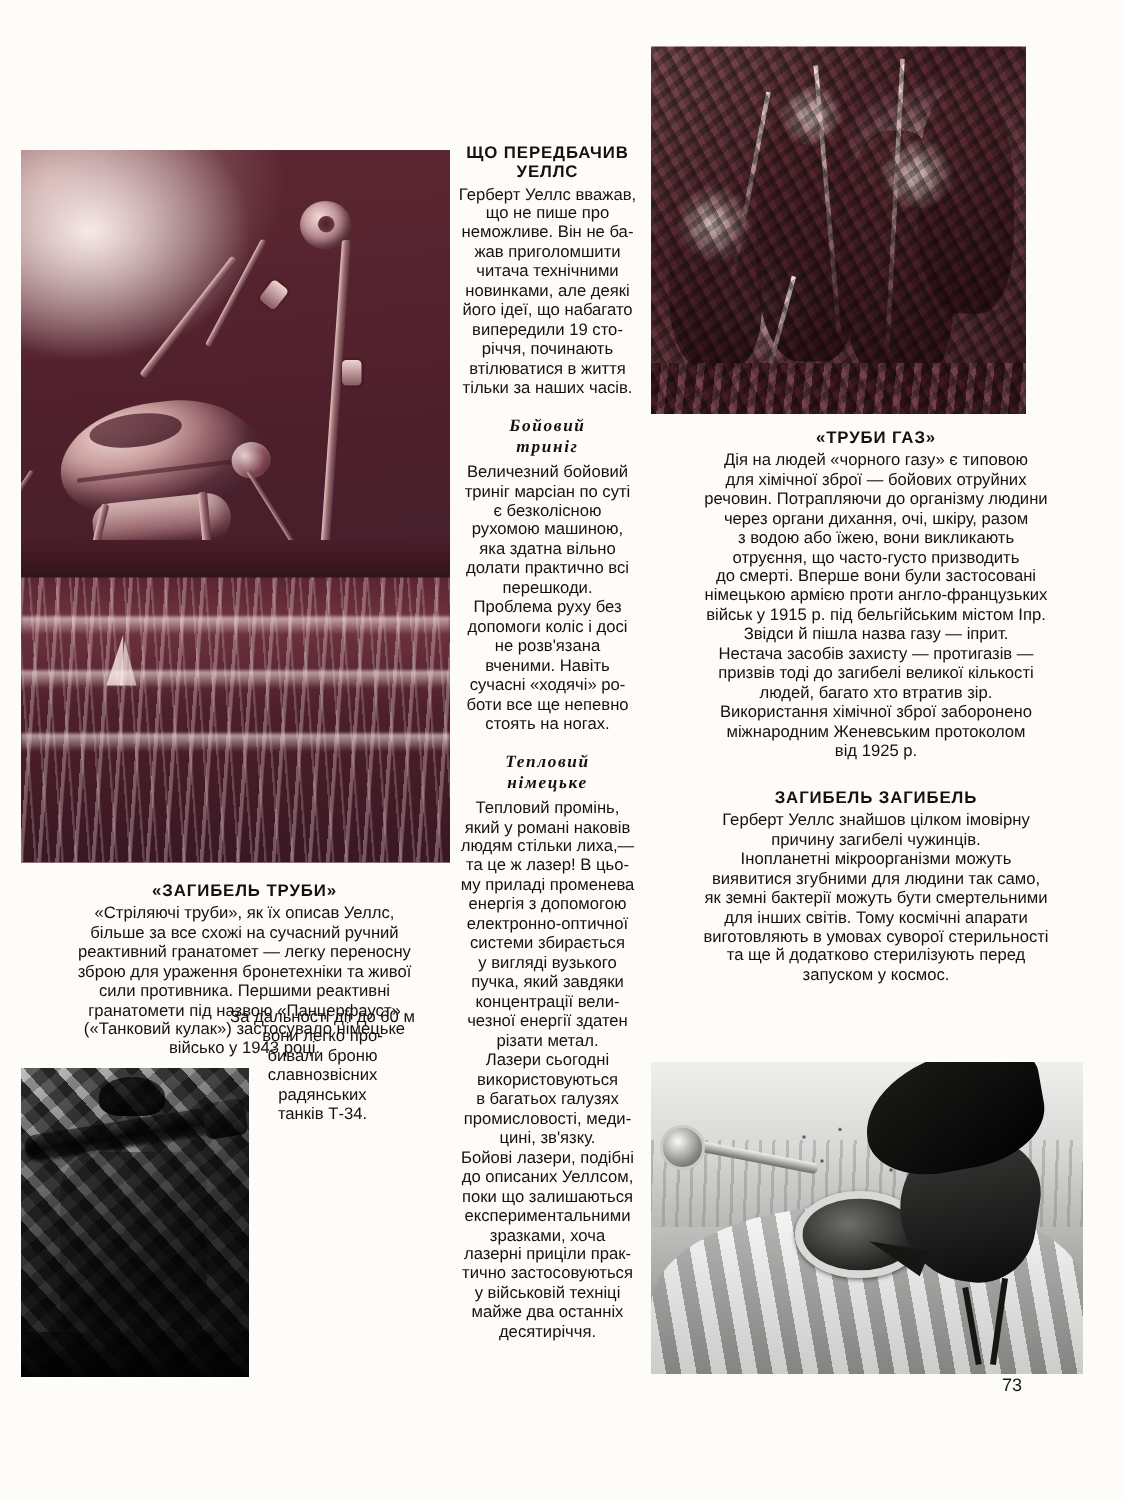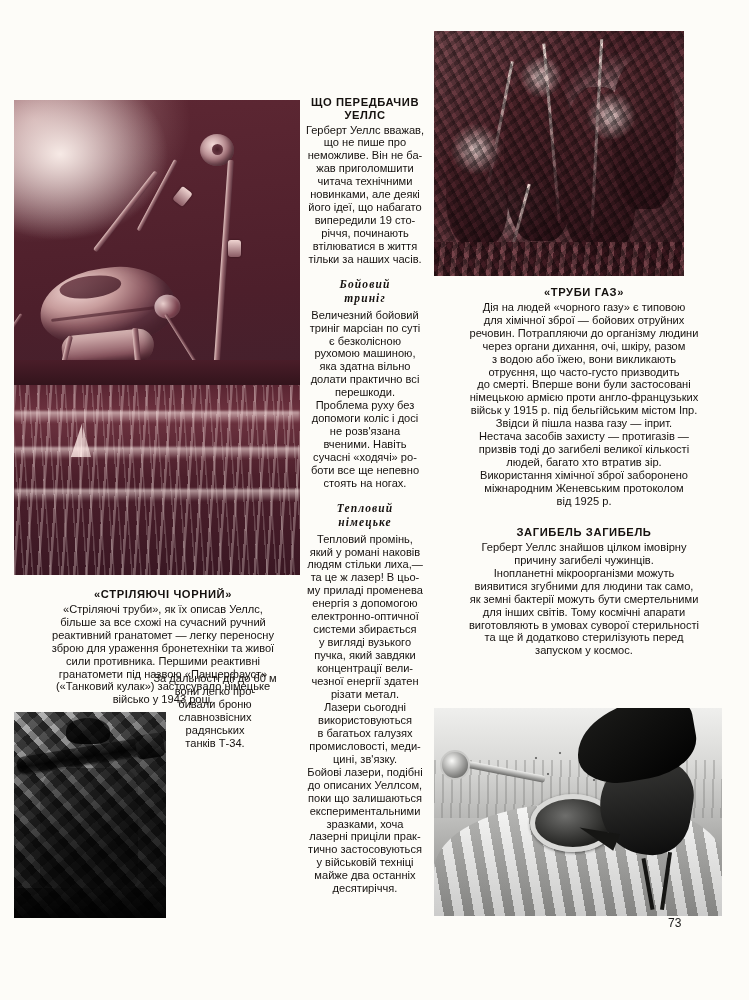--- a/index.html
+++ b/index.html
@@ -475,21 +475,21 @@
 виявитися згубними для людини так само,
 як земні бактерії можуть бути смертельними
 для інших світів. Тому космічні апарати
 виготовляють в умовах суворої стерильності
 та ще й додатково стерилізують перед
 запуском у космос.</div>
     </div>
   </div>
 
   <div id="cap-left">
-    <div class="head">«СТРІЛЯЮЧІ  ЧОРНИЙ»</div>
+    <div class="head">«ЗАГИБЕЛЬ  ТРУБИ»</div>
     <div class="body-txt center" id="cap-flow-a">«Стріляючі труби», як їх описав Уеллс,
 більше за все схожі на сучасний ручний
 реактивний гранатомет — легку переносну
 зброю для ураження бронетехніки та живої
 сили противника. Першими реактивні
 гранатомети під назвою «Панцерфауст»
 («Танковий кулак») застосувало німецьке
 військо у 1943 році.</div>
   </div>
   <div id="cap-flow-b">За дальності дії до 60 м

